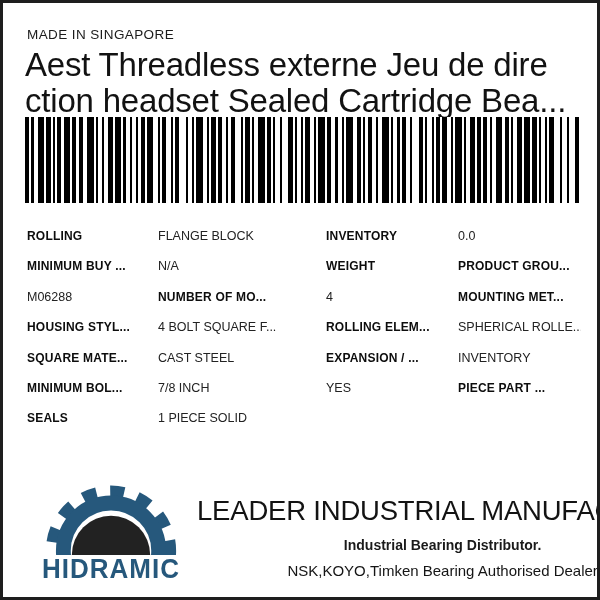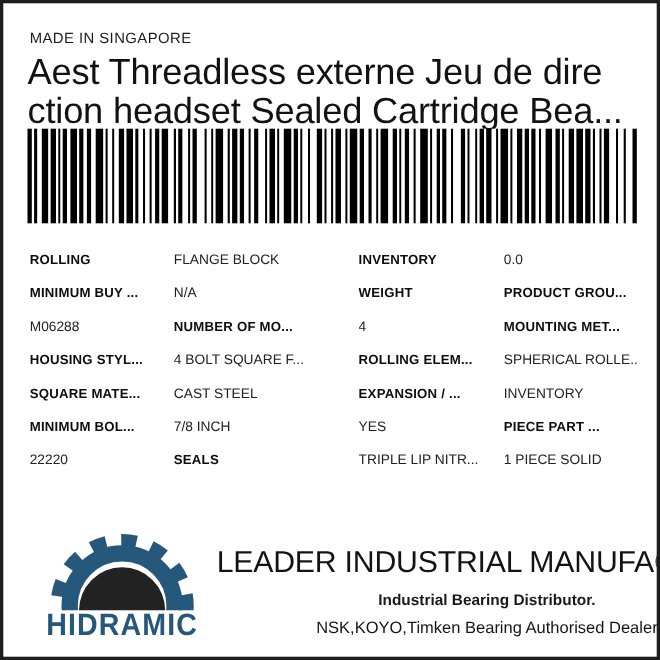--- a/index.html
+++ b/index.html
@@ -258,24 +258,22 @@
     <div class="spec-label">SQUARE MATE...</div>
     <div class="spec-value">CAST STEEL</div>
 
     <div class="spec-label">EXPANSION / ...</div>
     <div class="spec-value">INVENTORY</div>
     <div class="spec-label">MINIMUM BOL...</div>
     <div class="spec-value">7/8 INCH</div>
 
     <div class="spec-value">YES</div>
     <div class="spec-label">PIECE PART ...</div>
-    <div class="spec-value">22220</div>
 
     <div class="spec-label">SEALS</div>
-    <div class="spec-value">TRIPLE LIP NITR...</div>
     <div class="spec-value">1 PIECE SOLID</div>
   </div>
 
   <div class="footer">
     <div class="logo">
       <svg width="156" height="72" viewBox="0 0 140 68">
         <g>
           <clipPath id="cut">
               <rect x="0" y="0" width="140" height="66"></rect>
             </clipPath>

